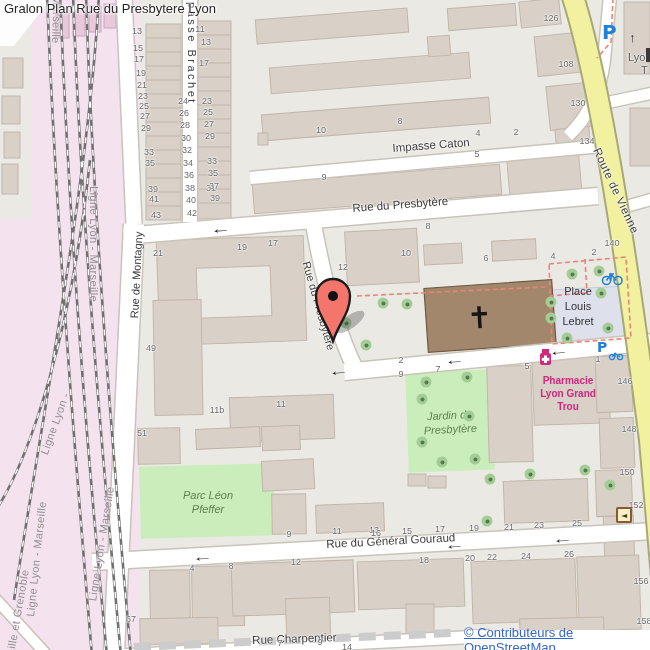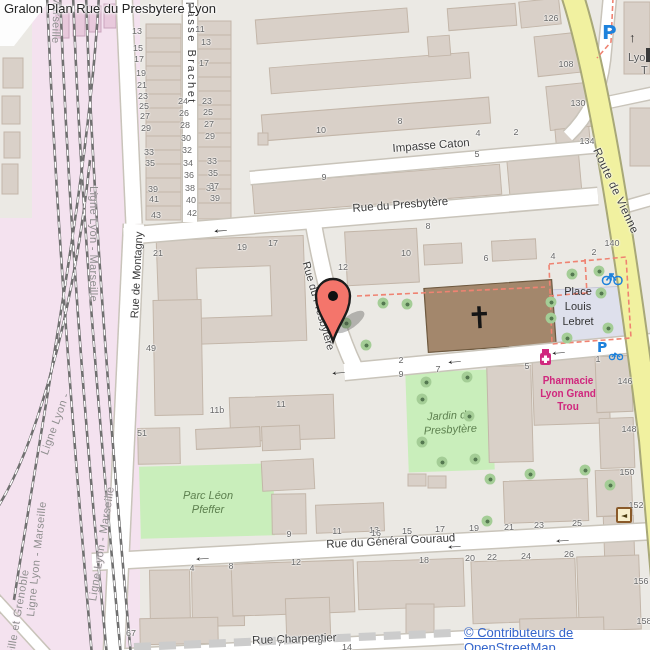--- a/index.html
+++ b/index.html
@@ -312,21 +312,21 @@
       <span class="num" style="left: 577px; top: 523px;">25</span>
       <span class="num" style="left: 192px; top: 568px;">4</span>
       <span class="num" style="left: 231px; top: 566px;">8</span>
       <span class="num" style="left: 296px; top: 562px;">12</span>
       <span class="num" style="left: 376px; top: 533px; text-align: center;">16</span>
       <span class="num" style="left: 424px; top: 560px;">18</span>
       <span class="num" style="left: 458px; top: 558px; margin-left: 12px;">20</span>
       <span class="num" style="left: 492px; top: 557px;">22</span>
       <span class="num" style="left: 526px; top: 556px;">24</span>
       <span class="num" style="left: 569px; top: 554px;">26</span>
-      <span class="num" style="left: 131px; top: 633px;">67</span>
+      <span class="num" style="left: 131px; top: 619px;">67</span>
       <span class="num" style="left: 280px; top: 643px;">7</span>
       <span class="num" style="left: 320px; top: 642px;">9</span>
       <span class="num" style="left: 347px; top: 647px;">14</span>
       <div class="tree" style="left: 383px; top: 303px;"></div>
       <div class="tree" style="left: 407px; top: 304px;"></div>
       <div class="tree" style="left: 346px; top: 323px;"></div>
       <div class="tree" style="left: 366px; top: 345px;"></div>
       <div class="tree" style="left: 572px; top: 274px;"></div>
       <div class="tree" style="left: 599px; top: 271px;"></div>
       <div class="tree" style="left: 551px; top: 302px;"></div>

